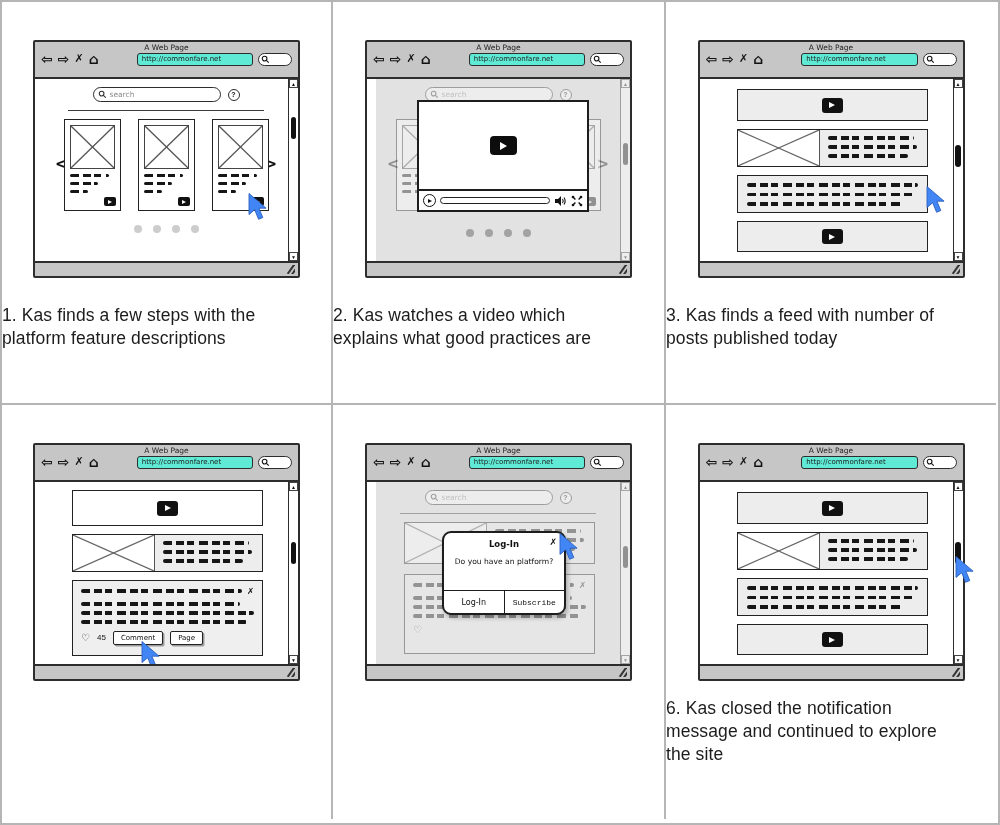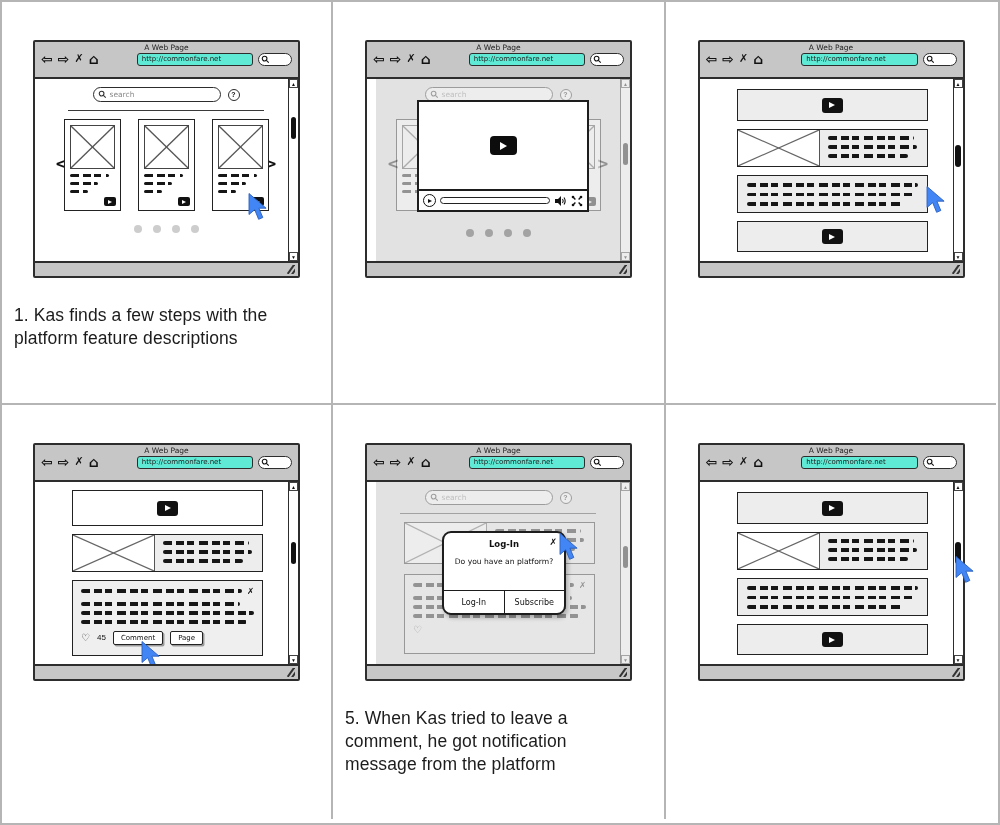--- a/index.html
+++ b/index.html
@@ -7,21 +7,21 @@
   .board {
     width:1000px; height:825px; background:#fff;
     border:2px solid #b5b5b5;
     display:grid;
     grid-template-columns: 331px 333px 330px;
     grid-template-rows: 403px 414px;
   }
   .cell { border-right:2px solid #b5b5b5; border-bottom:2px solid #b5b5b5; padding:38px 0 0 0; position:relative; background:#fff; }
   .cell:nth-child(3n) { border-right:none; }
   .cell:nth-child(n+4) { border-bottom:none; }
-  .caption { margin:26px 0 0 12px; font-size:17.5px; line-height:1.32; color:#1c1c1c; letter-spacing:.1px; }
+  .caption { margin:26px 0 0 0; font-size:17.5px; line-height:1.32; color:#1c1c1c; letter-spacing:.1px; }
   .capw1{max-width:306px}.capw2{max-width:280px}.capw3{max-width:300px}.capw4{max-width:264px}.capw5{max-width:258px}.capw6{max-width:272px}
 
   
   .browser { width:267px; height:238px; margin:0 auto; background:#fff; border:2px solid #2d2d2d; border-radius:2px; position:relative; }
   .toolbar { height:37px; background:#c6c6c6; border-bottom:2px solid #2d2d2d; padding:1px 6px 0 6px; }
   .tb-title { text-align:center; font-size:7.5px; color:#222; font-family:"DejaVu Sans",sans-serif; }
   .tb-row { display:flex; align-items:center; gap:5px; margin-top:0; }
   .nav-ic { font-family:"DejaVu Sans",sans-serif; font-size:14px; line-height:14px; color:#111; font-weight:700; }
   .nav-x { font-size:11px; font-weight:900; }
   .url { flex:1; height:13px; background:#5eead4; border:1.6px solid #2d2d2d; border-radius:3px; font-size:7px; color:#222; padding:1px 4px; font-family:"DejaVu Sans",sans-serif; white-space:nowrap; overflow:hidden;margin-left:33px; }
@@ -102,21 +102,21 @@
   .vp-fill { height:100%; width:44%; background:#c9c9c9; }
 
   
   .loginmodal { position:absolute; left:66px; top:49px; width:124px; height:84px; background:#fff; border:2px solid #1d1d1d; border-radius:9px; z-index:3; box-shadow:2px 3px 4px rgba(0,0,0,.25); }
   .lm-title { text-align:center; font-weight:700; font-size:8.5px; margin-top:6px; color:#111; font-family:"DejaVu Sans",sans-serif; }
   .lm-x { position:absolute; top:4px; right:7px; font-size:9px; font-weight:900; color:#111; font-family:"DejaVu Sans",sans-serif; }
   .lm-msg { text-align:center; font-size:7.6px; color:#111; margin-top:8px; font-family:"DejaVu Sans",sans-serif; }
   .lm-btnrow { position:absolute; left:0; right:0; bottom:0; height:23px; border-top:1.6px solid #1d1d1d; display:flex; }
   .lm-btn { flex:1; display:flex; align-items:center; justify-content:center; font-size:8px; color:#111; font-family:"DejaVu Sans",sans-serif; }
   .lm-btn:first-child { border-right:1.6px solid #1d1d1d; border-bottom-left-radius:7px; }
-  .lm-btn:last-child { border-bottom-right-radius:7px; }
+  .lm-btn:last-child { border-bottom-right-radius:7px;font-family:Liberation Mono, monospace; }
 
   .cursor { position:absolute; z-index:6; width:22px; height:30px; }
   .mini-ic { flex:none; }
 </style>
 </head>
 <body>
 
 <div class="board">
 
   <div class="cell">
@@ -311,20 +311,21 @@
           <div class="varrow dn">▼</div>
         </div>
       </div>
       <div class="statusbar">
           <span class="grip">
             <i></i>
             <i></i>
           </span>
         </div>
     </div>
+    <div class="caption capw2">2. Kas watches a video which explains what good practices are</div>
   </div>
 
   <div class="cell">
     <div class="browser">
       <div class="toolbar">
         <div class="tb-title">A Web Page</div>
         <div class="tb-row">
           <span class="nav-ic">⇦</span>
           <span class="nav-ic">⇨</span>
           <span class="nav-ic nav-x">✗</span>
@@ -372,20 +373,21 @@
             <path d="M1 1 L1 15 L4.8 11.8 L7.4 18.2 L10.2 17 L7.6 10.8 L12.4 10.8 Z" fill="#4285f4" stroke="#2a60bd" stroke-width="0.6"></path>
           </svg>
       </div>
       <div class="statusbar">
           <span class="grip">
             <i></i>
             <i></i>
           </span>
         </div>
     </div>
+    <div class="caption capw3">3. Kas finds a feed with number of posts published today</div>
   </div>
 
   <div class="cell">
     <div class="browser">
       <div class="toolbar">
         <div class="tb-title">A Web Page</div>
         <div class="tb-row">
           <span class="nav-ic">⇦</span>
           <span class="nav-ic">⇨</span>
           <span class="nav-ic nav-x">✗</span>
@@ -526,21 +528,20 @@
             <path d="M1 1 L1 15 L4.8 11.8 L7.4 18.2 L10.2 17 L7.6 10.8 L12.4 10.8 Z" fill="#4285f4" stroke="#2a60bd" stroke-width="0.6"></path>
           </svg>
       </div>
       <div class="statusbar">
           <span class="grip">
             <i></i>
             <i></i>
           </span>
         </div>
     </div>
-    <div class="caption capw5">5. When Kas tried to leave a comment, he got notification message from the platform</div>
   </div>
 
   <div class="cell">
     <div class="browser" style="overflow:visible">
       <div class="toolbar">
         <div class="tb-title">A Web Page</div>
         <div class="tb-row">
           <span class="nav-ic">⇦</span>
           <span class="nav-ic">⇨</span>
           <span class="nav-ic nav-x">✗</span>
@@ -588,15 +589,16 @@
       <svg class="cursor" style="left:254px; top:110px" viewBox="0 0 14 20">
           <path d="M1 1 L1 15 L4.8 11.8 L7.4 18.2 L10.2 17 L7.6 10.8 L12.4 10.8 Z" fill="#4285f4" stroke="#2a60bd" stroke-width="0.6"></path>
         </svg>
       <div class="statusbar">
           <span class="grip">
             <i></i>
             <i></i>
           </span>
         </div>
     </div>
+    <div class="caption capw6" style="margin-top:16px">6. Kas closed the notification message and continued to explore the site</div>
   </div>
 
 </div>
 
 </body></html>

